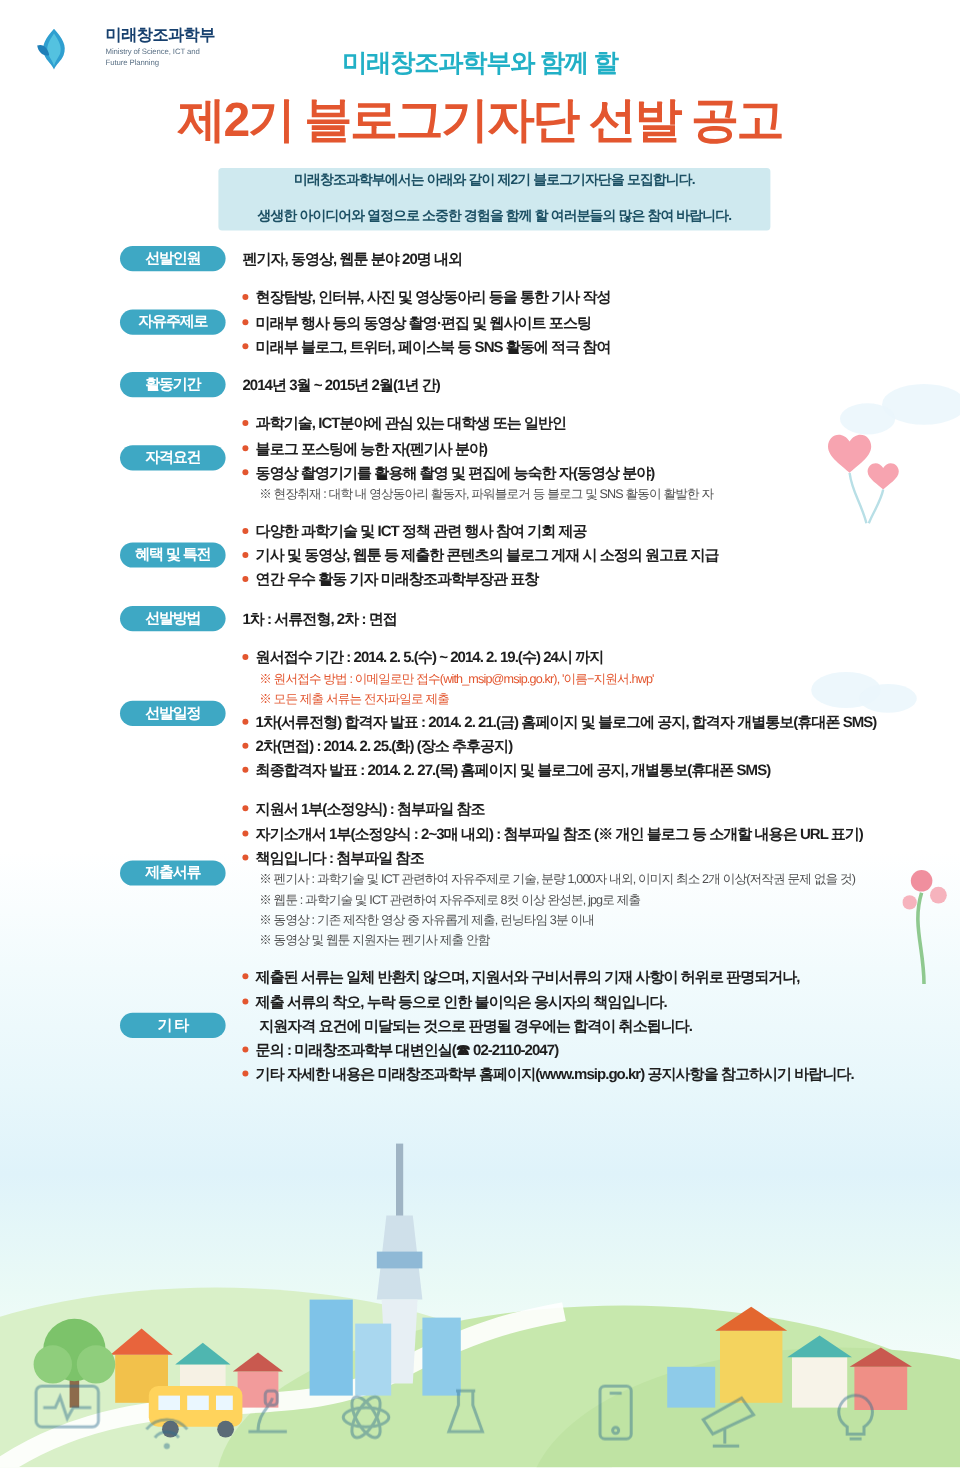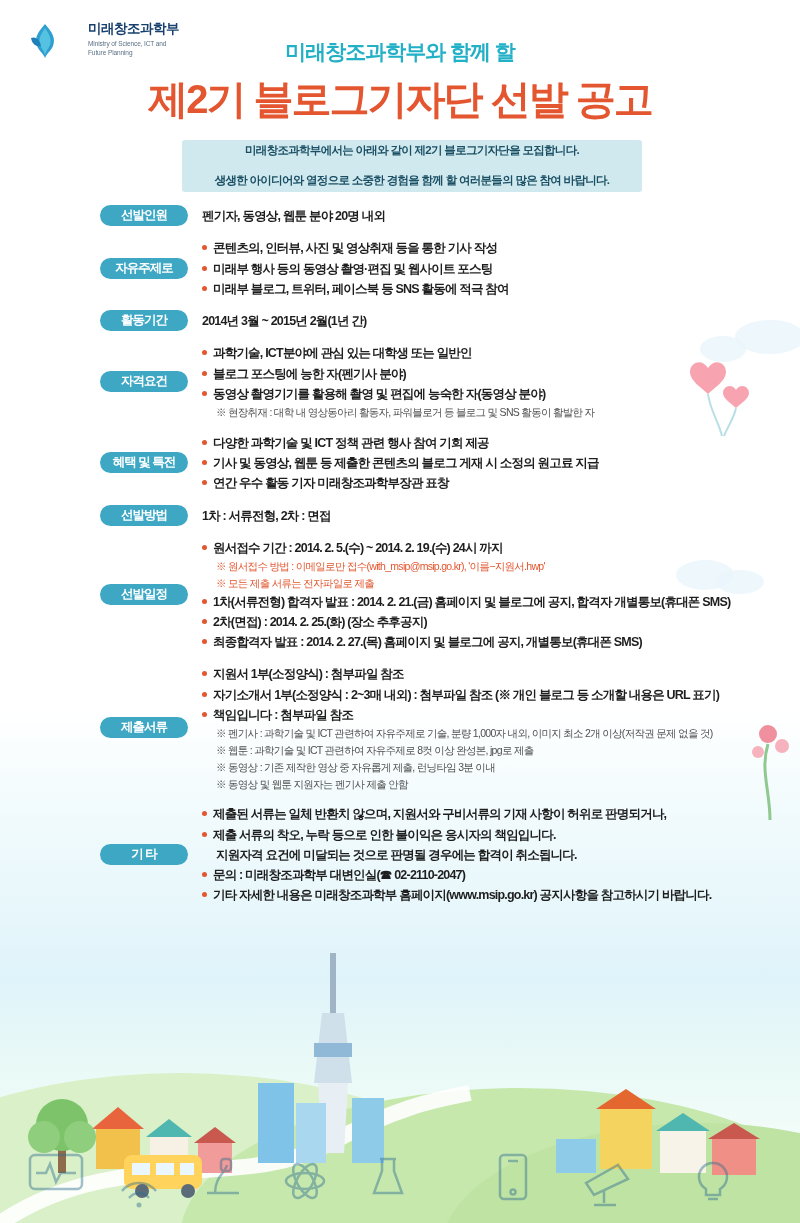--- a/index.html
+++ b/index.html
@@ -109,21 +109,21 @@
   <div class="content" id="sections-root">
       <div class="row">
         <div class="tag">선발인원</div>
         <div class="body">
           <div class="line plain">펜기자, 동영상,  웹툰 분야 20명 내외</div>
         </div>
       </div>
       <div class="row">
         <div class="tag">자유주제로</div>
         <div class="body">
-          <div class="line bullet">콘텐츠의, 인터뷰, 사진 및 영상취재 등을 통한 기사 작성</div>
+          <div class="line bullet">현장탐방, 인터뷰, 사진 및 영상동아리 등을 통한 기사 작성</div>
           <div class="line bullet">미래부 행사 등의 동영상 촬영·편집 및 웹사이트 포스팅</div>
           <div class="line bullet">미래부 블로그, 트위터, 페이스북 등 SNS 활동에 적극 참여</div>
         </div>
       </div>
       <div class="row">
         <div class="tag">활동기간</div>
         <div class="body">
           <div class="line plain">2014년 3월 ~ 2015년 2월(1년 간)</div>
         </div>
       </div>

